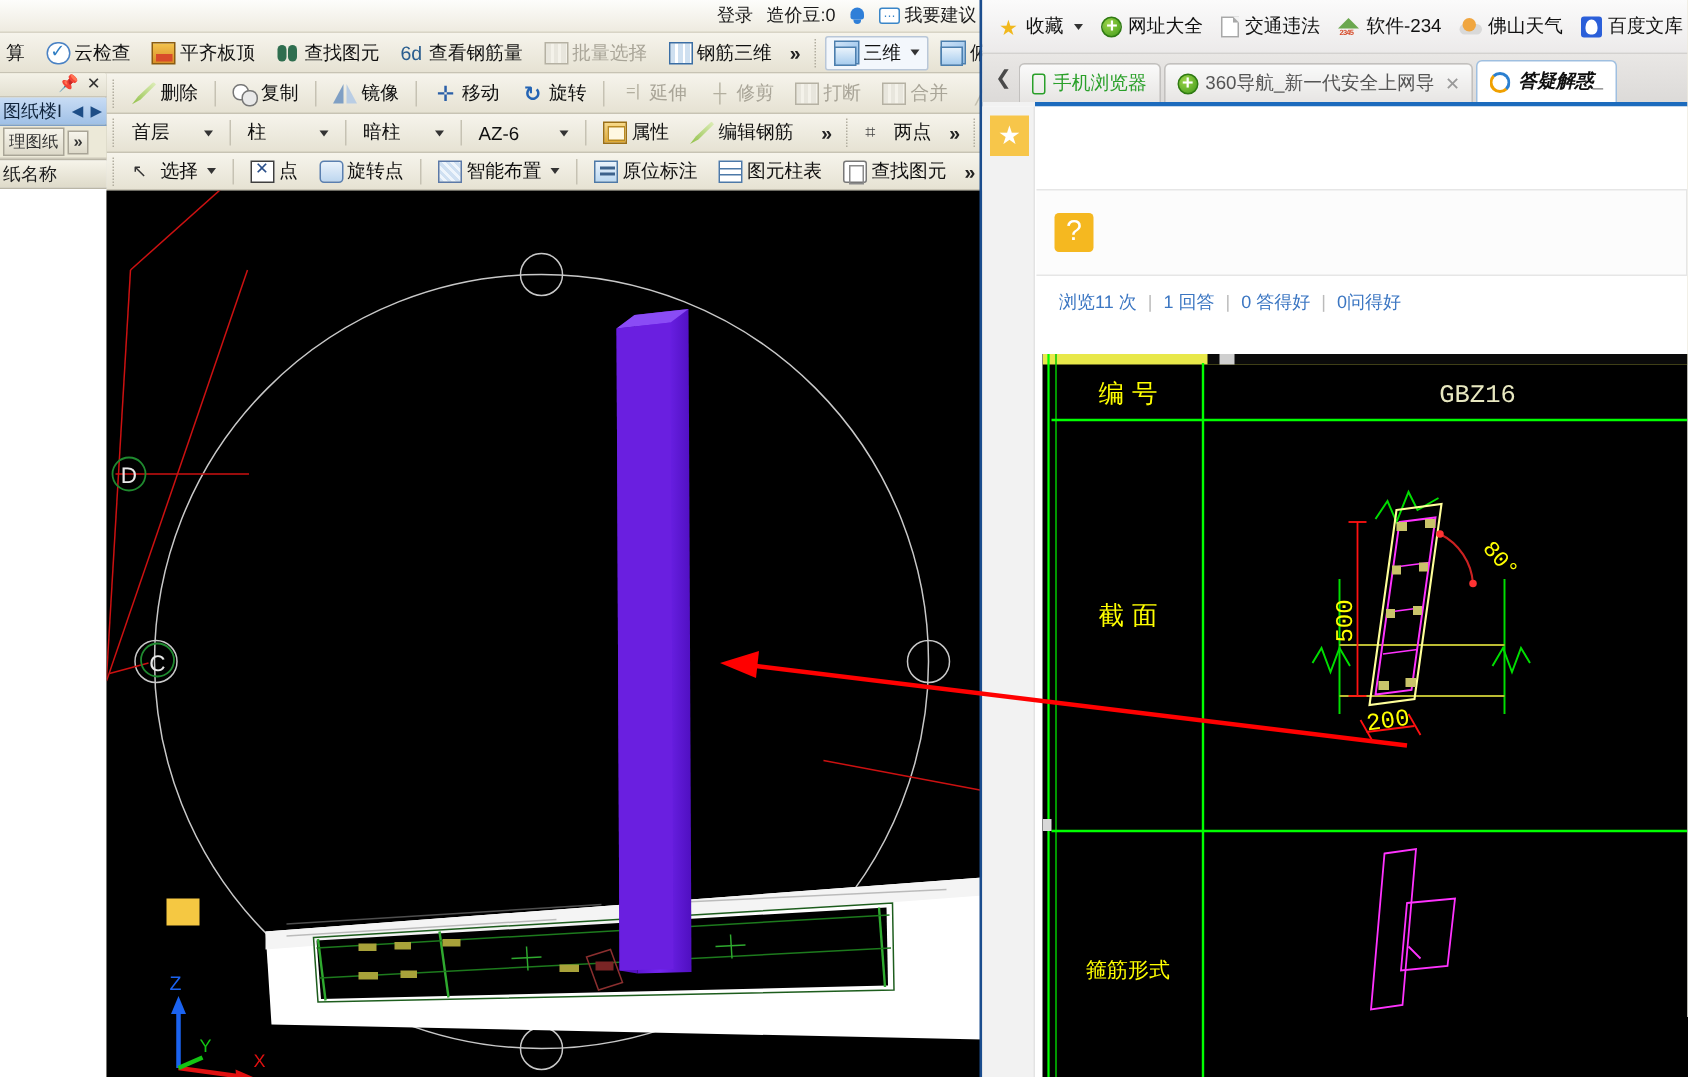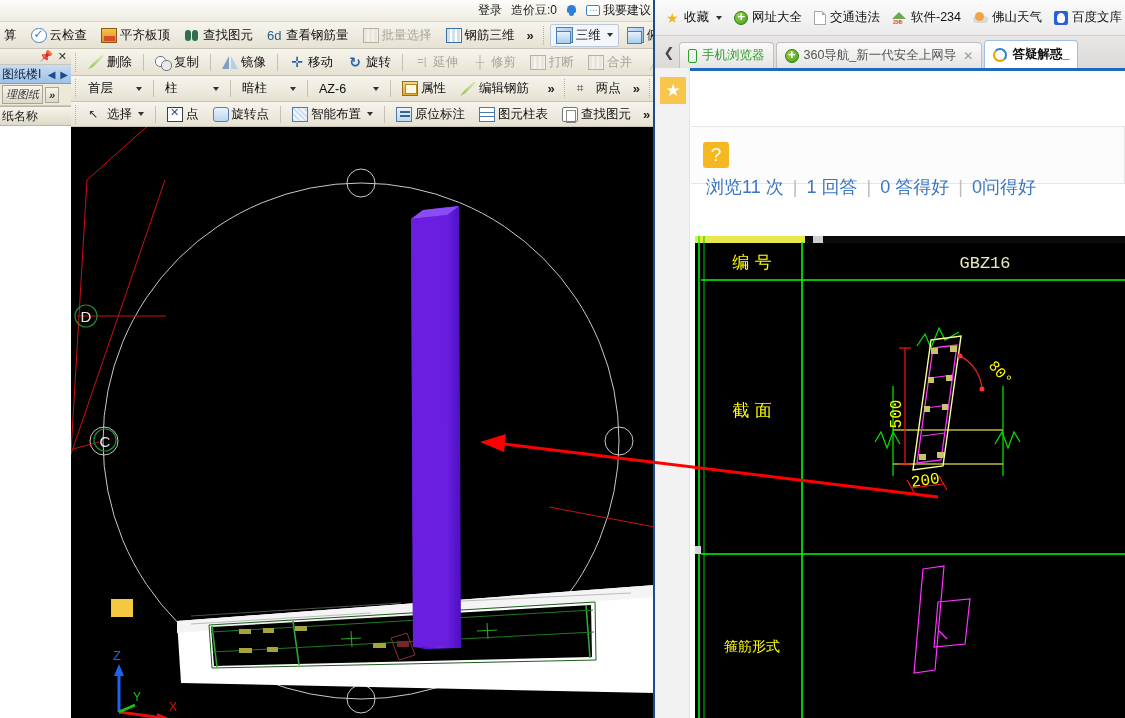--- a/index.html
+++ b/index.html
@@ -107,21 +107,21 @@
   #dock-tabrow{
     position:absolute;left:0;top:16px;width:71px;height:19px;
     background:linear-gradient(#c8dcf4,#9fc0e6); border-bottom:1px solid #7d9fc6;
     display:flex;align-items:center;justify-content:space-between;padding:0 2px;
     font-size:12px;color:#10243c; overflow:hidden; white-space:nowrap;
   }
   #dock-tabrow .navs{color:#1d4d86;font-size:10px;letter-spacing:1px;}
   #dock-row2{
     position:absolute;left:0;top:35px;width:71px;height:22px;
     display:flex;align-items:center;gap:2px;padding:0 2px;
-    background:#ece9d8;border-bottom:1px solid #cdc9ba;font-style:italic;
+    background:#ece9d8;border-bottom:1px solid #cdc9ba;
   }
   #dock-row2 .btn{
     border:1px solid #a9a597;background:linear-gradient(#f7f5ec,#ddd9c9);
     padding:1px 3px;font-size:11px;color:#333;white-space:nowrap;overflow:hidden;
   }
   #dock-col{
     position:absolute;left:0;top:57px;width:71px;height:612px;background:#fff;
     border-top:1px solid #b9b5a6;
   }
   #dock-colhdr{
@@ -193,21 +193,21 @@
 
   #qbox{
     position:absolute;left:36px;top:55px;width:434px;height:58px;
     background:#fcfcfc;border:1px solid #e6e6e6;border-left:none;
     display:flex;align-items:center;padding-left:12px;gap:11px;overflow:hidden;
   }
   #q-ic{width:26px;height:26px;background:#f5b820;border-radius:3px;color:#fff;
         font-size:19px;display:flex;align-items:center;justify-content:center;flex:none;}
   #q-title{font-size:16.5px;color:#333;white-space:nowrap;}
 
-  #meta{position:absolute;left:51px;top:104px;font-size:18px;color:#3b76c2;white-space:nowrap;text-align:right;}
+  #meta{position:absolute;left:51px;top:122px;font-size:12px;color:#3b76c2;white-space:nowrap;text-align:right;}
   #meta .sp{color:#bbb;margin:0 4px;}
 
   
   #cad{
     position:absolute;left:40px;top:165px;width:430px;height:482px;background:#000;overflow:hidden;
   }
   #cad svg{position:absolute;left:0;top:0;}
 
   
   #overlay-arrow{position:absolute;left:0;top:0;width:1125px;height:718px;pointer-events:none;}
@@ -565,21 +565,21 @@
         <span class="phone-ic"></span>
         <span style="color:#2aa02a;">手机浏览器</span>
       </div>
       <div class="btab">
         <span class="dot-ic"></span>
         <span style="color:#555;">360导航_新一代安全上网导</span>
         <span class="x">✕</span>
       </div>
       <div class="btab active">
         <span class="refresh-ic"></span>
-        <span style="font-weight:bold;">答疑解惑_</span>
+        <span style="font-weight:bold;font-style:italic;">答疑解惑_</span>
       </div>
     </div>
     <div id="page-underline"></div>
 
     <div id="content">
       <div id="side-strip"></div>
       <div id="fav-btn">
         <span>★</span>
       </div>
 

